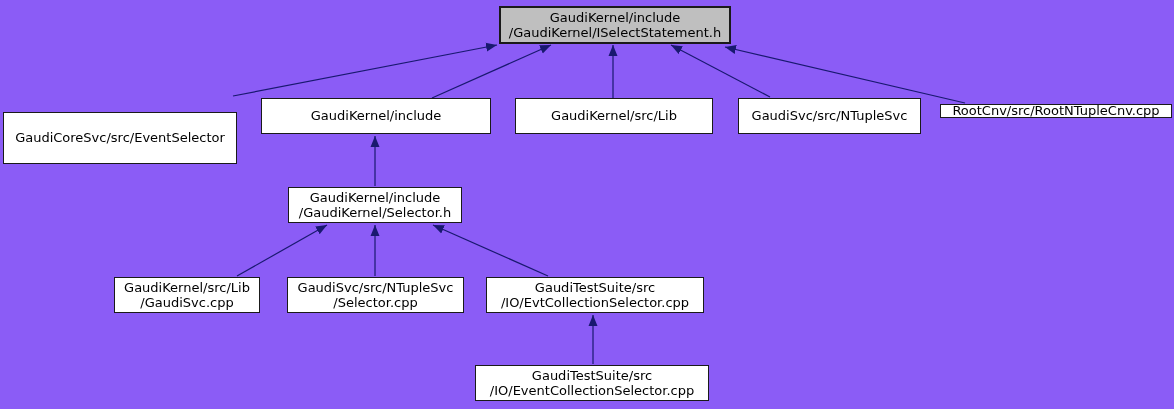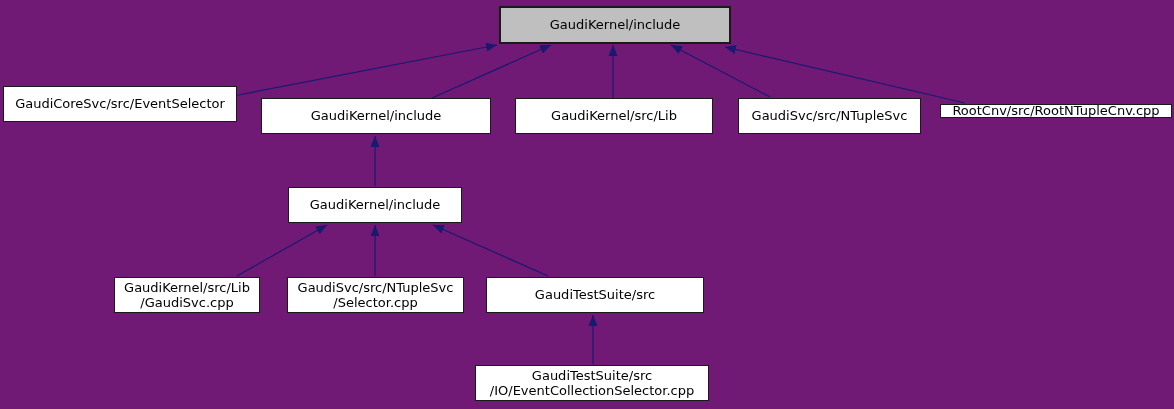--- a/index.html
+++ b/index.html
@@ -4,21 +4,21 @@
 <style>
   html, body {
     margin: 0;
     padding: 0;
     background: #ffffff;
   }
   .canvas {
     position: relative;
     width: 1174px;
     height: 409px;
-    background: #701a75;
+    background: #8b5cf6;
     font-family: "DejaVu Sans", sans-serif;
     overflow: hidden;
   }
   .edges-layer {
     position: absolute;
     left: 0;
     top: 0;
     width: 1174px;
     height: 409px;
     z-index: 1;
@@ -39,21 +39,21 @@
     z-index: 2;
     cursor: pointer;
     white-space: nowrap;
   }
   .node.highlight {
     border: 2px solid #1a1a1a;
     background: #bfbfbf;
   }
   
   #n-root   { left: 499px; top: 6px;   width: 232px; height: 38px; }
-  #n-evcol  { left: 3px;   top: 86px;  width: 234px; height: 36px; }
+  #n-evcol  { left: 3px;   top: 112px;  width: 234px; height: 52px; }
   #n-selst  { left: 261px; top: 98px;  width: 230px; height: 36px; }
   #n-ntimpl { left: 515px; top: 98px;  width: 198px; height: 36px; }
   #n-ccalg  { left: 738px; top: 98px;  width: 183px; height: 36px; }
   #n-rootcnv{ left: 940px; top: 104px; width: 232px; height: 14px; }
   #n-selh   { left: 288px; top: 187px; width: 174px; height: 36px; }
   #n-selcpp { left: 114px; top: 277px; width: 146px; height: 36px; }
   #n-ntsvc  { left: 287px; top: 277px; width: 177px; height: 36px; }
   #n-evtcs  { left: 486px; top: 277px; width: 218px; height: 36px; }
   #n-evtecs { left: 475px; top: 365px; width: 234px; height: 36px; }
 </style>
@@ -77,20 +77,21 @@
       <line x1="375" y1="186" x2="375" y2="136" marker-end="url(#arrowhead)"></line>
       <line x1="237" y1="276" x2="327" y2="225" marker-end="url(#arrowhead)"></line>
       <line x1="375" y1="276" x2="375" y2="225" marker-end="url(#arrowhead)"></line>
       <line x1="548" y1="276" x2="433" y2="225" marker-end="url(#arrowhead)"></line>
       <line x1="593" y1="364" x2="593" y2="315" marker-end="url(#arrowhead)"></line>
     </g>
   </svg>
 
   <div id="n-root" class="node highlight">
     <span>GaudiKernel/include</span>
+    <span>/GaudiKernel/ISelectStatement.h</span>
   </div>
 
   <div id="n-evcol" class="node">
     <span>GaudiCoreSvc/src/EventSelector</span>
   </div>
 
   <div id="n-selst" class="node">
     <span>GaudiKernel/include</span>
   </div>
 
@@ -101,34 +102,36 @@
   <div id="n-ccalg" class="node">
     <span>GaudiSvc/src/NTupleSvc</span>
   </div>
 
   <div id="n-rootcnv" class="node">
     <span>RootCnv/src/RootNTupleCnv.cpp</span>
   </div>
 
   <div id="n-selh" class="node">
     <span>GaudiKernel/include</span>
+    <span>/GaudiKernel/Selector.h</span>
   </div>
 
   <div id="n-selcpp" class="node">
     <span>GaudiKernel/src/Lib</span>
     <span>/GaudiSvc.cpp</span>
   </div>
 
   <div id="n-ntsvc" class="node">
     <span>GaudiSvc/src/NTupleSvc</span>
     <span>/Selector.cpp</span>
   </div>
 
   <div id="n-evtcs" class="node">
     <span>GaudiTestSuite/src</span>
+    <span>/IO/EvtCollectionSelector.cpp</span>
   </div>
 
   <div id="n-evtecs" class="node">
     <span>GaudiTestSuite/src</span>
     <span>/IO/EventCollectionSelector.cpp</span>
   </div>
 
 </div>
 
 </body></html>

